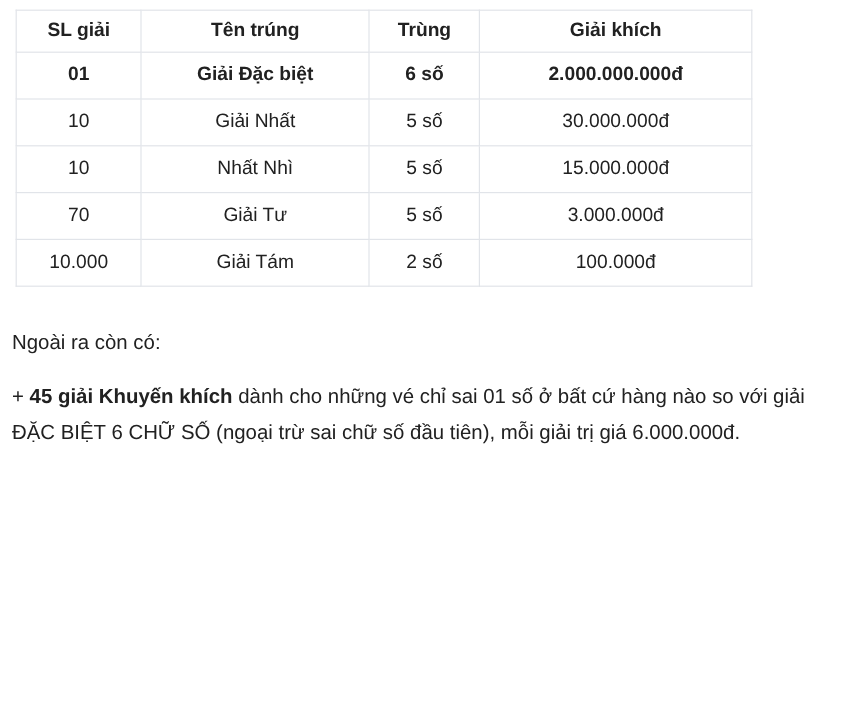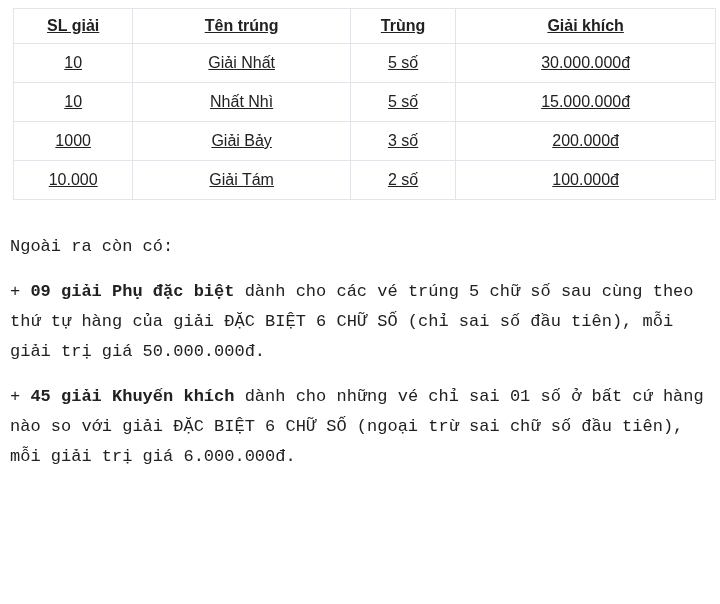--- a/index.html
+++ b/index.html
@@ -14,23 +14,22 @@
     overflow: hidden;
   }
   .page {
     width: 720px;
     height: 604px;
     position: relative;
   }
   table.prize-table {
     border-collapse: collapse;
     table-layout: fixed;
-    width: 703px;
+    width: 614px;
     margin: 8px 0 0 13px;
-    text-decoration: underline;
   }
   table.prize-table col.c1 { width: 17%; }
   table.prize-table col.c2 { width: 31%; }
   table.prize-table col.c3 { width: 15%; }
   table.prize-table col.c4 { width: 37%; }
   table.prize-table th,
   table.prize-table td {
     border: 1px solid #e1e4e9;
     text-align: center;
     vertical-align: middle;
@@ -53,21 +52,20 @@
   }
   .notes {
     margin: 32px 0 0 10px;
     width: 694px;
     font-size: 17px;
     line-height: 30px;
     color: #212121;
   }
   .notes p {
     margin: 0 0 15px 0;
-    font-family: Liberation Mono, monospace;
   }
   .notes p:last-child {
     margin-bottom: 0;
   }
   .notes b {
     font-weight: bold;
   }
 </style>
 </head>
 <body>
@@ -83,48 +81,53 @@
     </colgroup>
     <thead>
       <tr>
         <th>SL giải</th>
         <th>Tên trúng</th>
         <th>Trùng</th>
         <th>Giải khích</th>
       </tr>
     </thead>
     <tbody id="prize-tbody">
+        <tr class="bold-row">
+          <td>01</td>
+          <td>Giải Đặc biệt</td>
+          <td>6 số</td>
+          <td>2.000.000.000đ</td>
+        </tr>
         <tr>
           <td>10</td>
           <td>Giải Nhất</td>
           <td>5 số</td>
           <td>30.000.000đ</td>
         </tr>
         <tr>
           <td>10</td>
           <td>Nhất Nhì</td>
           <td>5 số</td>
           <td>15.000.000đ</td>
         </tr>
         <tr>
-          <td>1000</td>
-          <td>Giải Bảy</td>
-          <td>3 số</td>
-          <td>200.000đ</td>
+          <td>70</td>
+          <td>Giải Tư</td>
+          <td>5 số</td>
+          <td>3.000.000đ</td>
         </tr>
         <tr>
           <td>10.000</td>
           <td>Giải Tám</td>
           <td>2 số</td>
           <td>100.000đ</td>
         </tr>
       </tbody>
   </table>
 
   <div class="notes">
     <p>Ngoài ra còn có:</p>
     <div id="notes-list">
-        <p><span>+ </span><b>09 giải Phụ đặc biệt</b><span> dành cho các vé trúng 5 chữ số sau cùng theo thứ tự hàng của giải ĐẶC BIỆT 6 CHỮ SỐ (chỉ sai số đầu tiên), mỗi giải trị giá 50.000.000đ.</span></p>
         <p><span>+ </span><b>45 giải Khuyến khích</b><span> dành cho những vé chỉ sai 01 số ở bất cứ hàng nào so với giải ĐẶC BIỆT 6 CHỮ SỐ (ngoại trừ sai chữ số đầu tiên), mỗi giải trị giá 6.000.000đ.</span></p>
       </div>
   </div>
 
 </div>
 
 </body></html>

